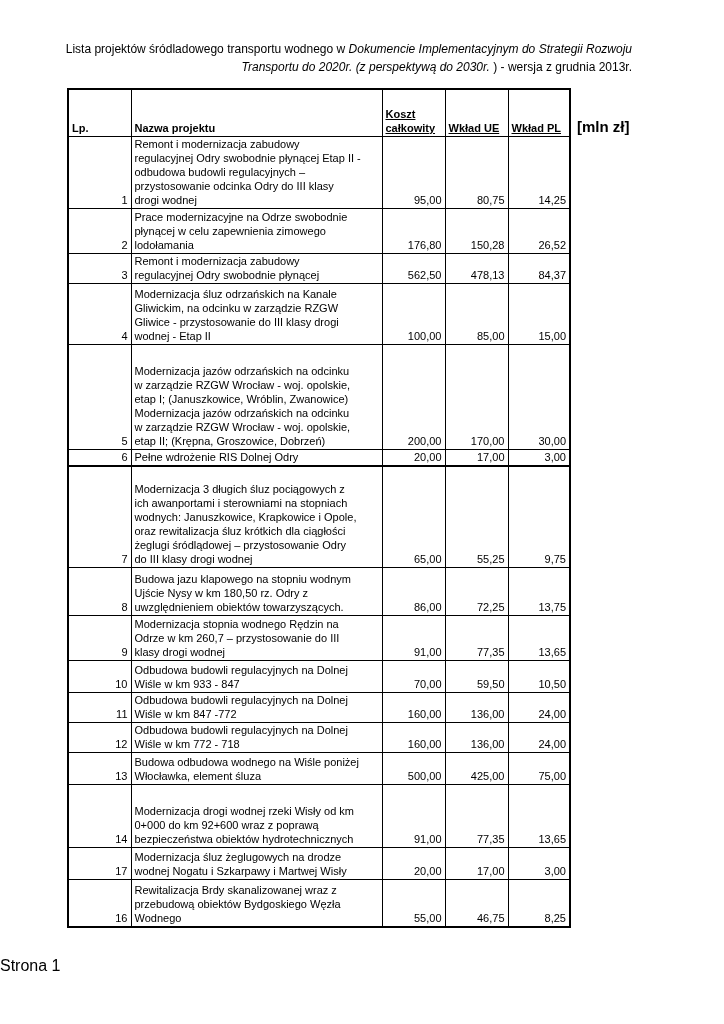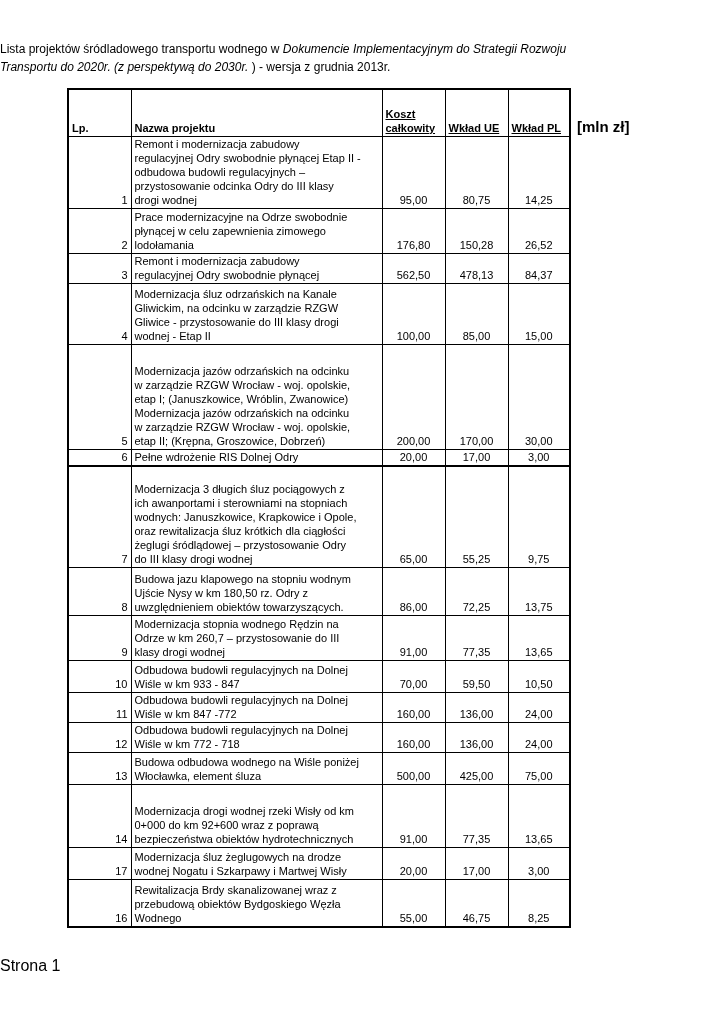--- a/index.html
+++ b/index.html
@@ -4,41 +4,41 @@
 <style>
   html,body { margin:0; padding:0; }
   body {
     width:724px; height:1024px;
     background:#ffffff; color:#000000;
     font-family:"Liberation Sans", sans-serif;
     position:relative; overflow:hidden;
   }
   .doc-title {
     position:absolute; top:40px; left:0; width:632px;
-    text-align:left; font-size:12px; line-height:18px;
+    text-align:right; font-size:12px; line-height:18px;
   }
   .doc-title .it { font-style:italic; }
   table.projects {
     position:absolute; left:67px; top:88px;
     border-collapse:collapse; table-layout:fixed;
     width:502px;
     border:2px solid #000;
   }
   table.projects th, table.projects td {
     border:1px solid #000;
     vertical-align:bottom;
     font-size:11px; line-height:14px;
     padding:0 3px 1px 3px;
     overflow:hidden;
   }
   table.projects th { font-weight:bold; text-align:left; }
   th.center { text-align:center; white-space:pre-line;text-decoration:underline; }
   td.lp { text-align:right; }
   td.name { text-align:left; white-space:pre-line;margin-top:39px; }
-  td.num { text-align:center; }
+  td.num { text-align:right; }
   tr.section-end td { border-bottom-width:2px; }
   .unit-label {
     position:absolute; left:577px; top:88px; height:47px;
     display:flex; align-items:flex-end;
     font-size:15px; font-weight:bold; padding-bottom:2px;
   }
   .page-footer {
     position:absolute; top:957px; left:0; width:714px;
     text-align:left; font-size:16px;
   }

